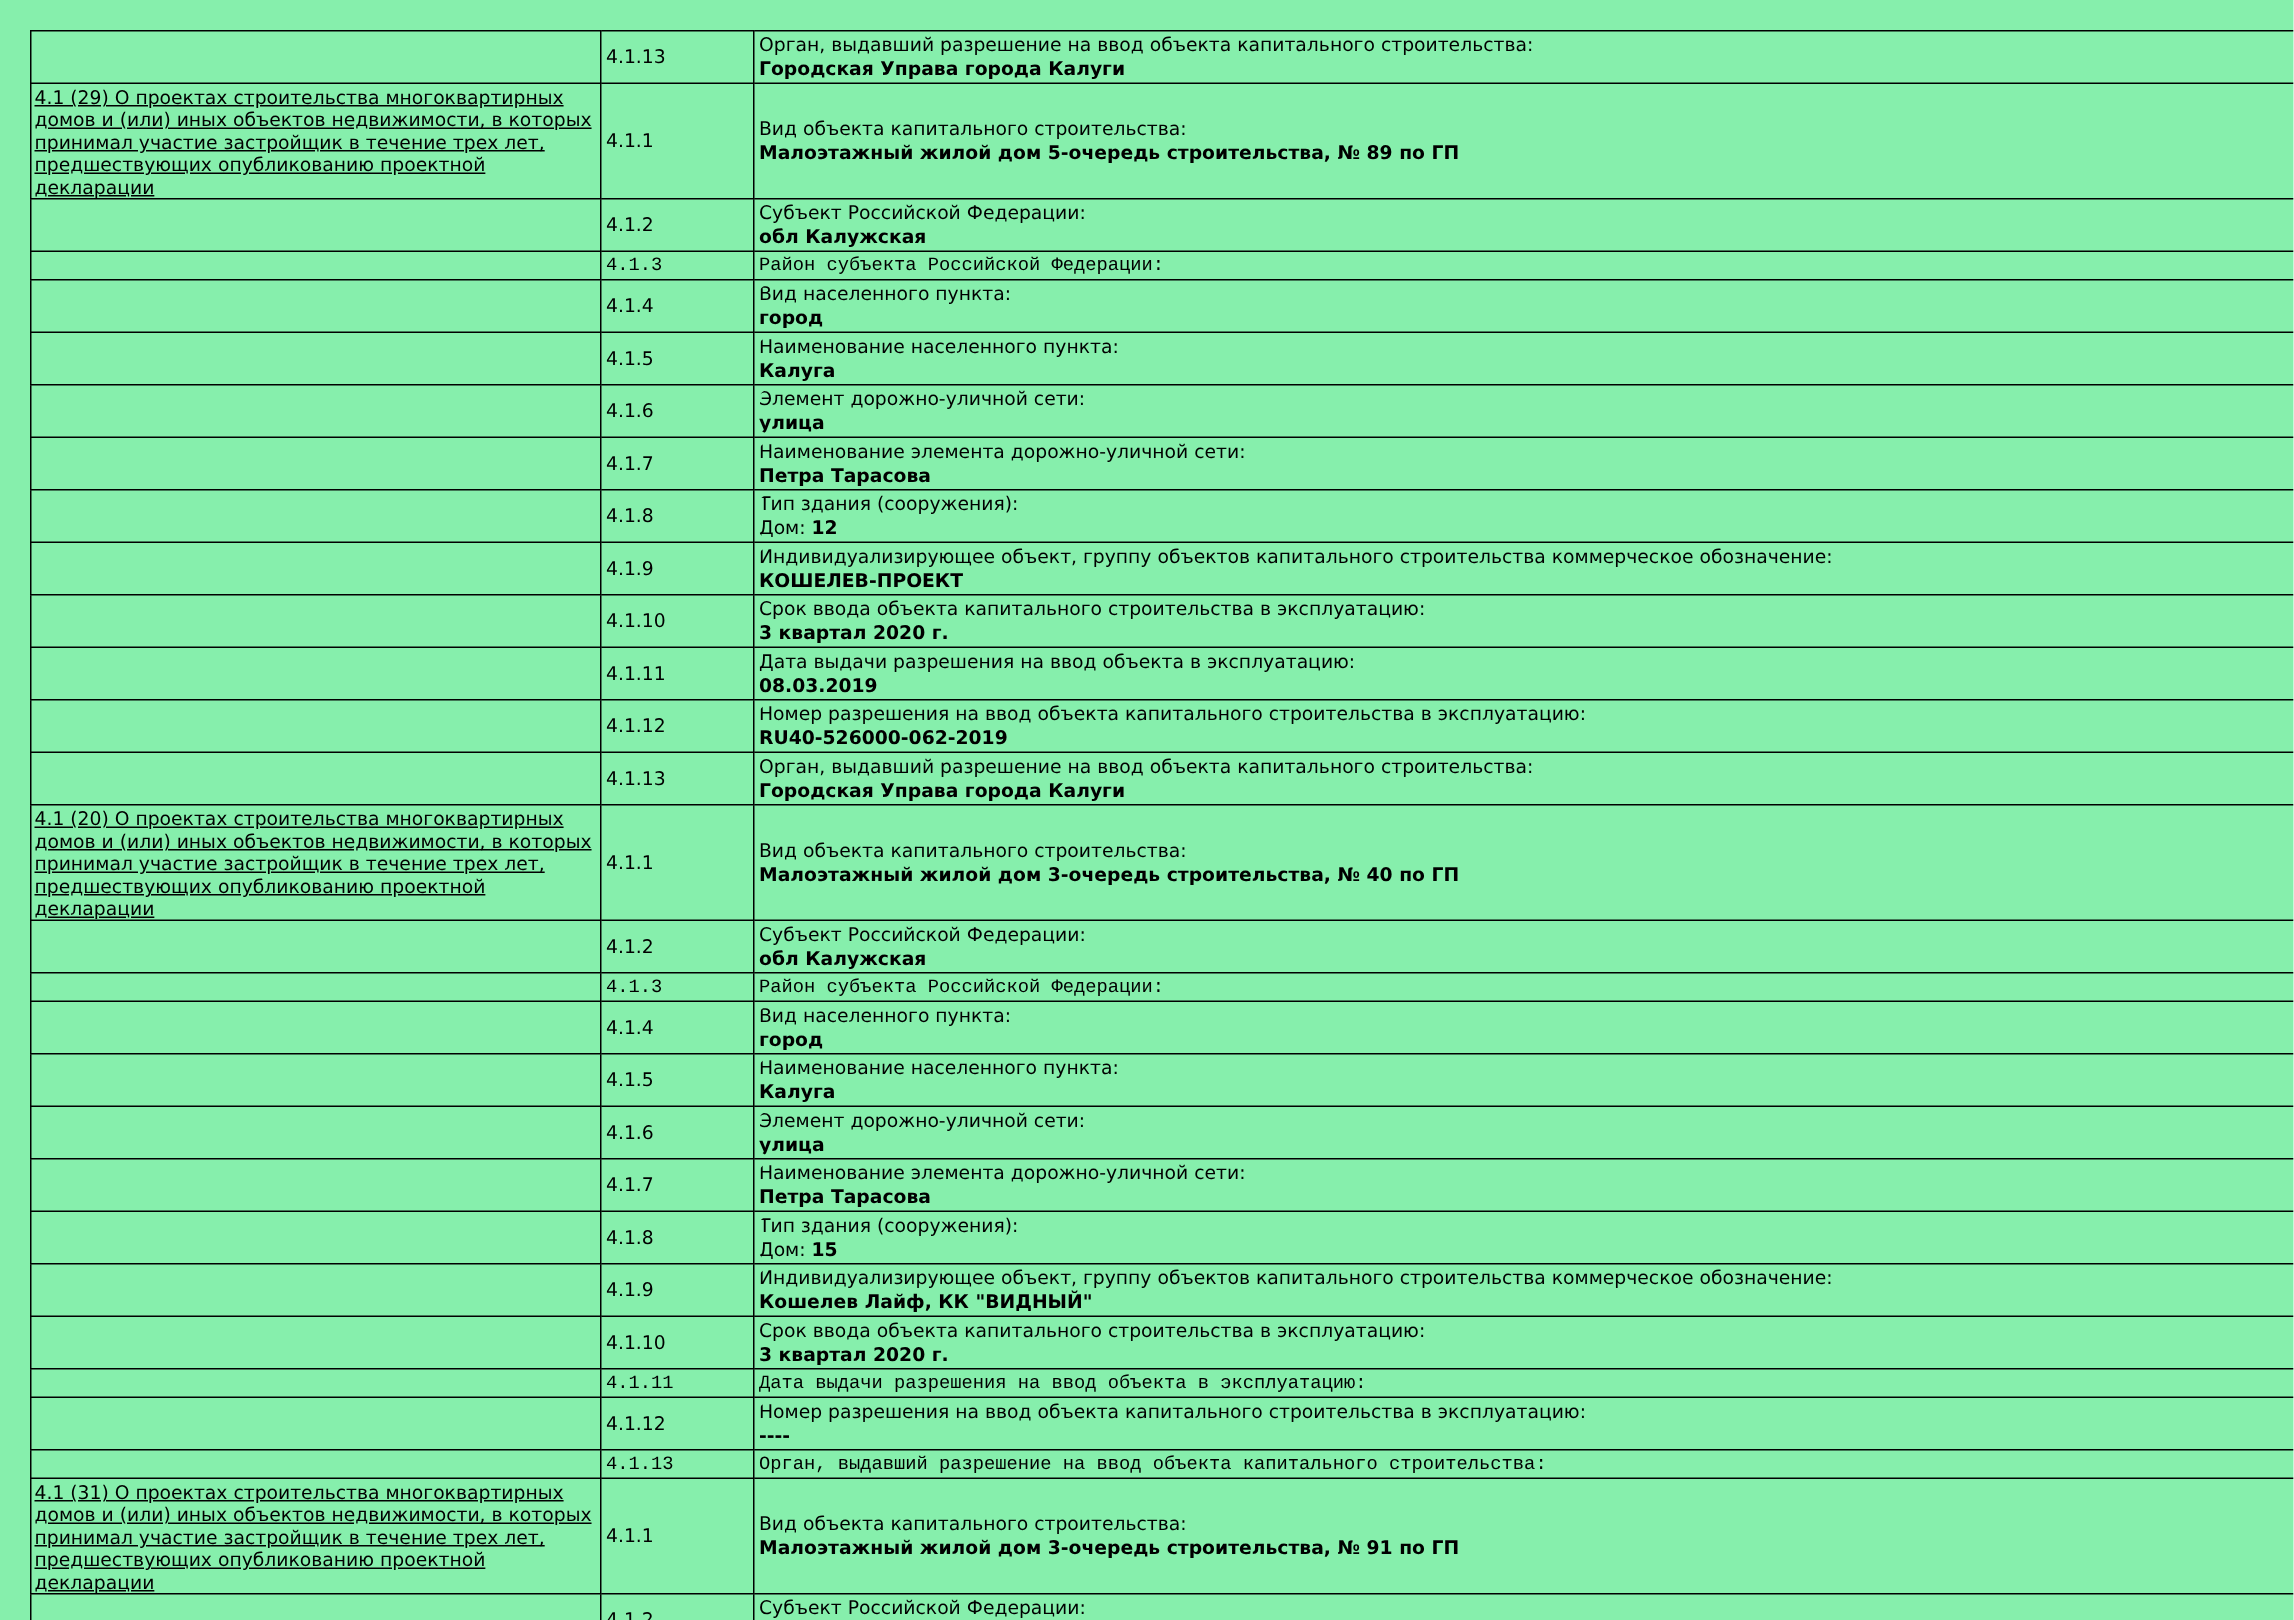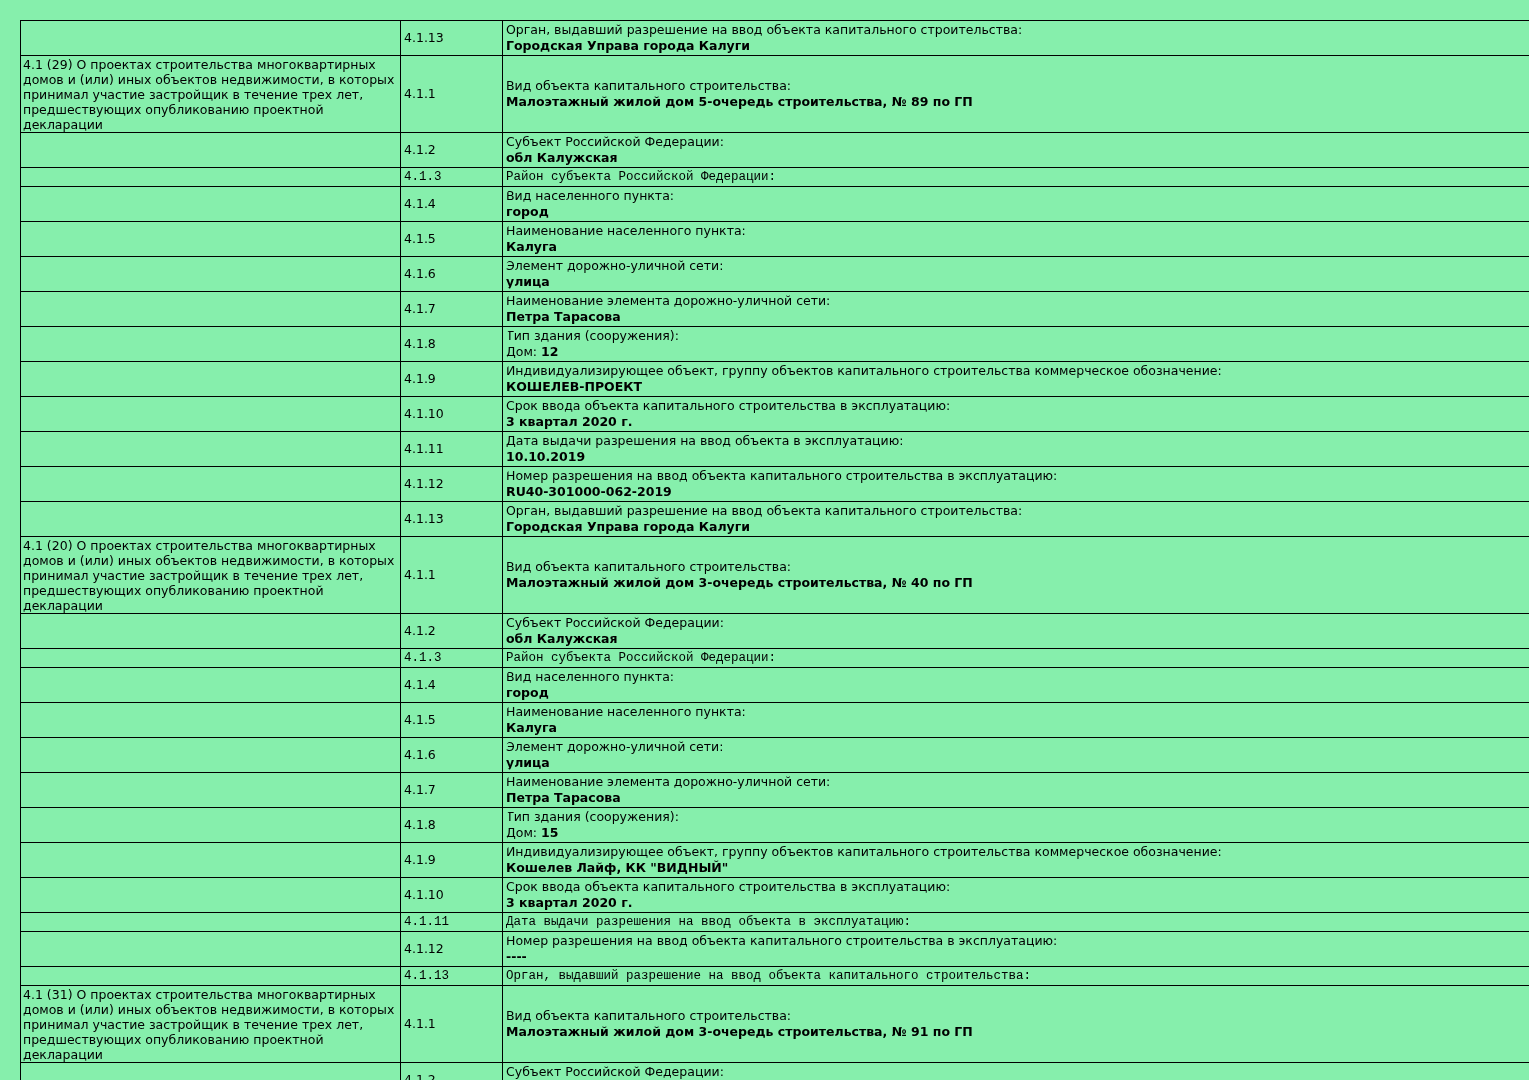--- a/index.html
+++ b/index.html
@@ -32,20 +32,21 @@
   col.c-code    { width: 102px; }
   col.c-content { width: 1031px; }
   td.col-section {
     vertical-align: top;
     padding: 0 2px;
   }
   .section-text {
     font-size: 12.5px;
     line-height: 15px;
     padding-top: 1px;
+    text-decoration: underline;
   }
   td.col-code {
     vertical-align: middle;
   }
   td.col-content {
     vertical-align: middle;
     border-radius: 14px;
   }
   .cellwrap { padding: 1px 0; }
   .field-label { font-weight: normal; white-space: nowrap; }
@@ -176,31 +177,31 @@
               <div class="value-line"><b>3 квартал 2020 г.</b></div>
             </div>
           </td>
         </tr>
         <tr class="normal">
           <td class="col-section"></td>
           <td class="col-code">4.1.11</td>
           <td class="col-content">
             <div class="cellwrap">
               <div class="field-label">Дата выдачи разрешения на ввод объекта в эксплуатацию:</div>
-              <div class="value-line"><b>10.10.2019</b></div>
+              <div class="value-line"><b>08.03.2019</b></div>
             </div>
           </td>
         </tr>
         <tr class="normal">
           <td class="col-section"></td>
           <td class="col-code">4.1.12</td>
           <td class="col-content">
             <div class="cellwrap">
               <div class="field-label">Номер разрешения на ввод объекта капитального строительства в эксплуатацию:</div>
-              <div class="value-line"><b>RU40-301000-062-2019</b></div>
+              <div class="value-line"><b>RU40-526000-062-2019</b></div>
             </div>
           </td>
         </tr>
         <tr class="normal">
           <td class="col-section"></td>
           <td class="col-code">4.1.13</td>
           <td class="col-content">
             <div class="cellwrap">
               <div class="field-label">Орган, выдавший разрешение на ввод объекта капитального строительства:</div>
               <div class="value-line"><b>Городская Управа города Калуги</b></div>

